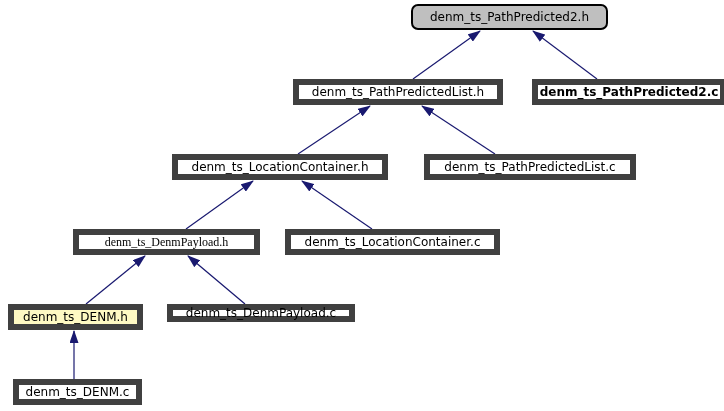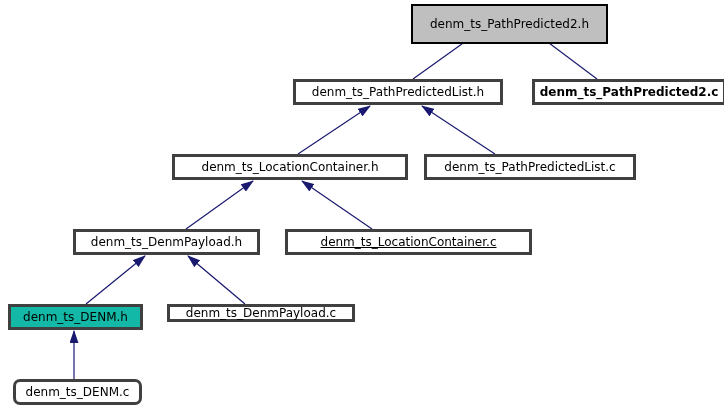--- a/index.html
+++ b/index.html
@@ -20,21 +20,21 @@
     left: 0;
     top: 0;
     width: 724px;
     height: 411px;
     pointer-events: none;
   }
   .graph-node {
     position: absolute;
     box-sizing: border-box;
     background: #ffffff;
-    border: 3px solid #404040;
+    border: 6px solid #404040;
     color: #000000;
     font-size: 12px;
     text-align: center;
     display: flex;
     align-items: center;
     justify-content: center;
     white-space: nowrap;
     cursor: pointer;
   }
   .graph-node.highlighted {
@@ -58,24 +58,24 @@
         <line x1="298" y1="154" x2="370" y2="106" stroke="#191970" stroke-width="1.2" marker-end="url(#arrowhead)"></line>
         <line x1="495" y1="154" x2="422" y2="106" stroke="#191970" stroke-width="1.2" marker-end="url(#arrowhead)"></line>
         <line x1="186" y1="229" x2="253" y2="181" stroke="#191970" stroke-width="1.2" marker-end="url(#arrowhead)"></line>
         <line x1="372" y1="229" x2="302" y2="181" stroke="#191970" stroke-width="1.2" marker-end="url(#arrowhead)"></line>
         <line x1="86" y1="304" x2="145" y2="256" stroke="#191970" stroke-width="1.2" marker-end="url(#arrowhead)"></line>
         <line x1="245" y1="304" x2="188" y2="256" stroke="#191970" stroke-width="1.2" marker-end="url(#arrowhead)"></line>
         <line x1="74" y1="379" x2="74" y2="331" stroke="#191970" stroke-width="1.2" marker-end="url(#arrowhead)"></line>
       </g>
   </svg>
   <div id="node-group">
-      <div class="graph-node highlighted" style="left: 411px; top: 4px; width: 197px; height: 40px; background: rgb(191, 191, 191);">denm_ts_PathPredicted2.h</div>
+      <div class="graph-node highlighted" style="left: 411px; top: 4px; width: 197px; height: 26px; background: rgb(191, 191, 191); border-radius: 7px;">denm_ts_PathPredicted2.h</div>
       <div class="graph-node" style="left: 293px; top: 79px; width: 210px; height: 26px; background: rgb(255, 255, 255);">denm_ts_PathPredictedList.h</div>
       <div class="graph-node" style="left: 532px; top: 79px; width: 194px; height: 26px; background: rgb(255, 255, 255); font-weight: bold;">denm_ts_PathPredicted2.c</div>
-      <div class="graph-node" style="left: 172px; top: 154px; width: 236px; height: 26px; background: rgb(255, 255, 255);">denm_ts_LocationContainer.h</div>
+      <div class="graph-node" style="left: 172px; top: 154px; width: 216px; height: 26px; background: rgb(255, 255, 255);">denm_ts_LocationContainer.h</div>
       <div class="graph-node" style="left: 424px; top: 154px; width: 212px; height: 26px; background: rgb(255, 255, 255);">denm_ts_PathPredictedList.c</div>
-      <div class="graph-node" style="left: 73px; top: 229px; width: 187px; height: 26px; background: rgb(255, 255, 255);">denm_ts_DenmPayload.h</div>
-      <div class="graph-node" style="left: 285px; top: 229px; width: 247px; height: 26px; background: rgb(255, 255, 255); text-decoration: underline;">denm_ts_LocationContainer.c</div>
-      <div class="graph-node" style="left: 8px; top: 304px; width: 135px; height: 26px; background: #14b8a6;">denm_ts_DENM.h</div>
+      <div class="graph-node" style="left: 73px; top: 229px; width: 187px; height: 26px; background: rgb(255, 255, 255); font-family: Liberation Serif, serif;">denm_ts_DenmPayload.h</div>
+      <div class="graph-node" style="left: 285px; top: 229px; width: 215px; height: 26px; background: rgb(255, 255, 255);">denm_ts_LocationContainer.c</div>
+      <div class="graph-node" style="left: 8px; top: 304px; width: 135px; height: 26px; background: #fef9c3;">denm_ts_DENM.h</div>
       <div class="graph-node" style="left: 167px; top: 304px; width: 188px; height: 18px; background: rgb(255, 255, 255);">denm_ts_DenmPayload.c</div>
-      <div class="graph-node" style="left: 13px; top: 379px; width: 129px; height: 26px; background: rgb(255, 255, 255); border-radius: 7px;">denm_ts_DENM.c</div>
+      <div class="graph-node" style="left: 13px; top: 379px; width: 129px; height: 26px; background: rgb(255, 255, 255);">denm_ts_DENM.c</div>
     </div>
 </div>
 
 </body></html>

